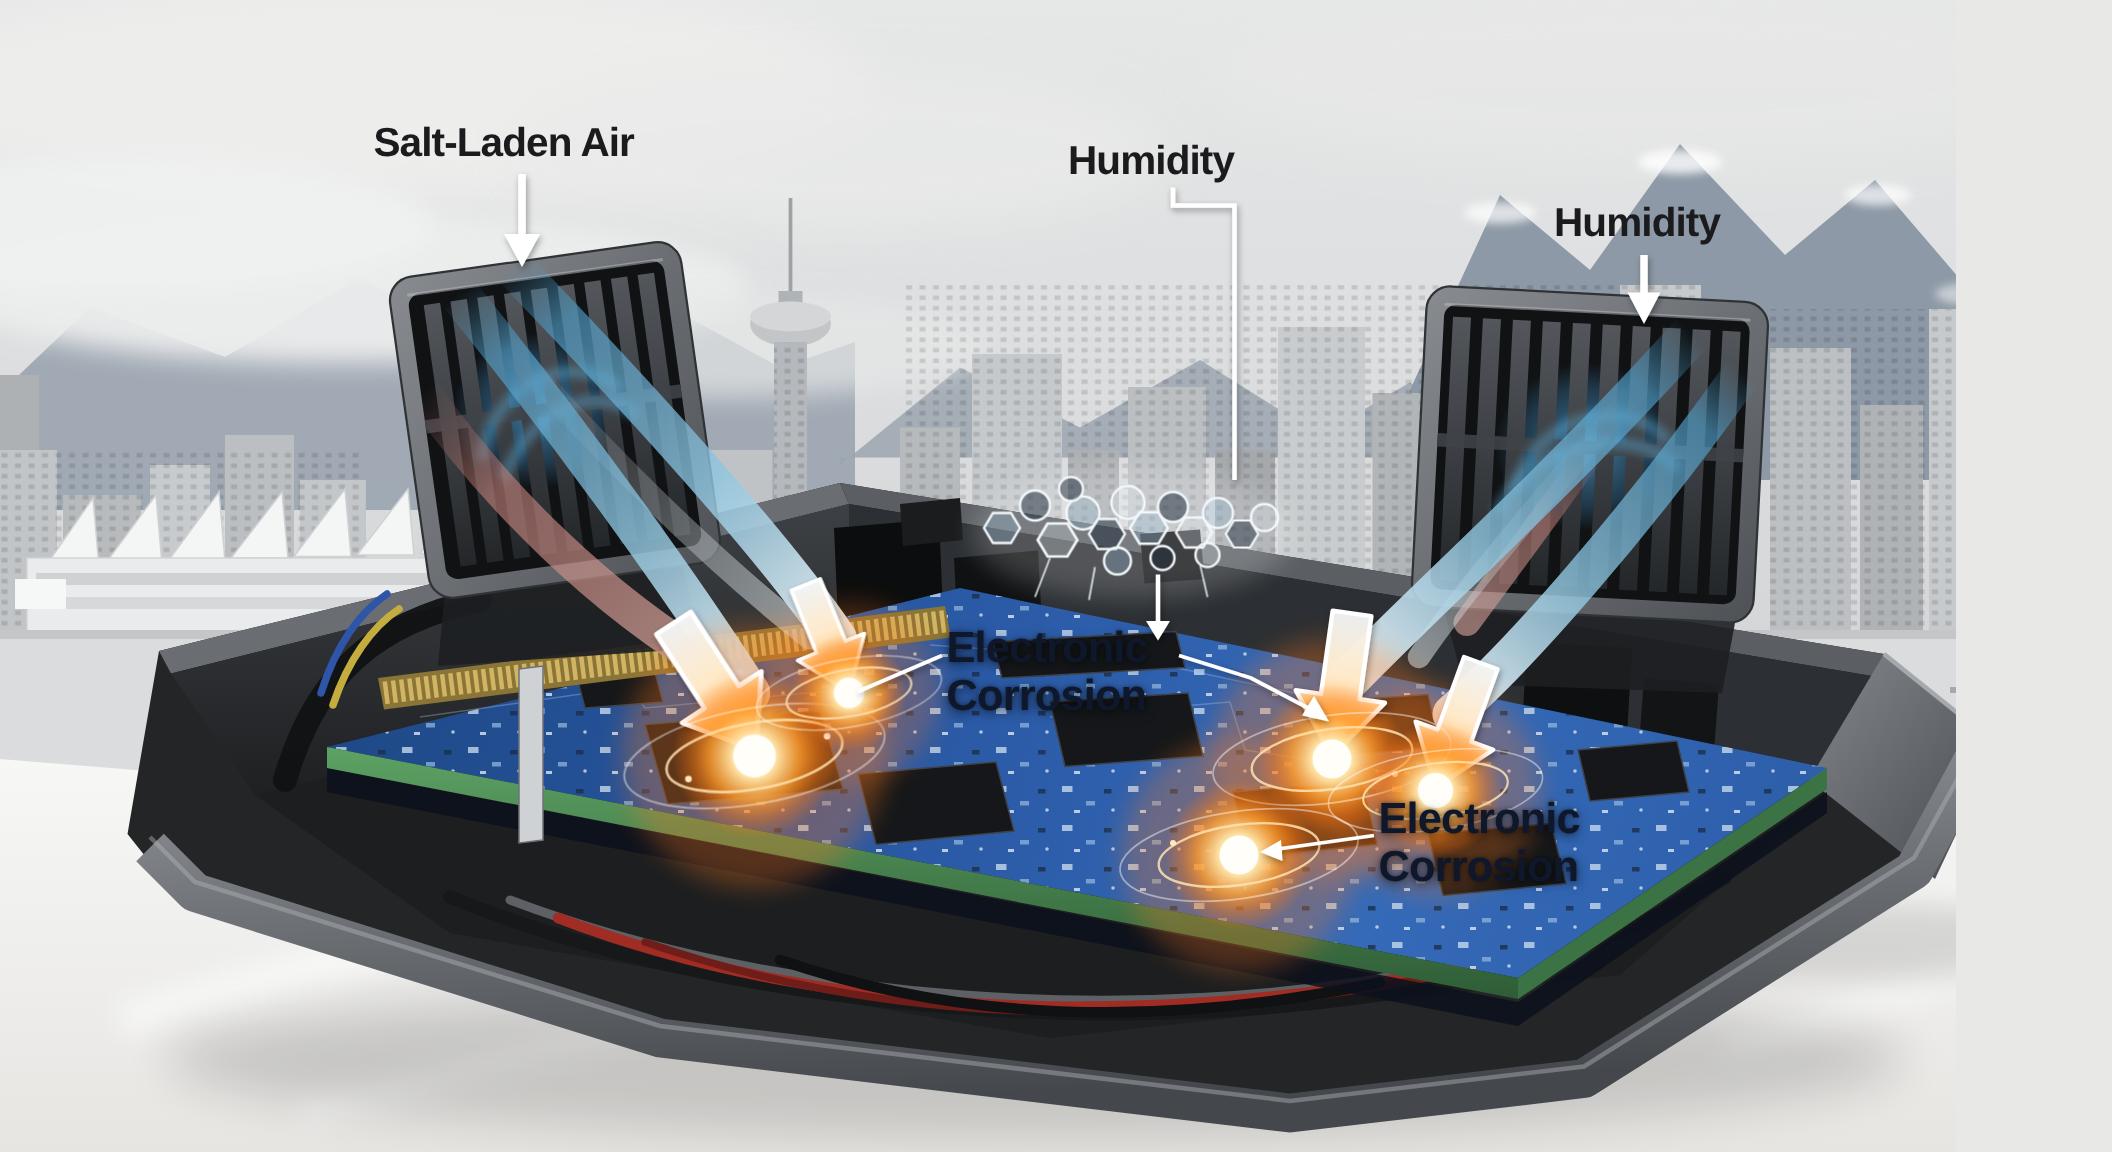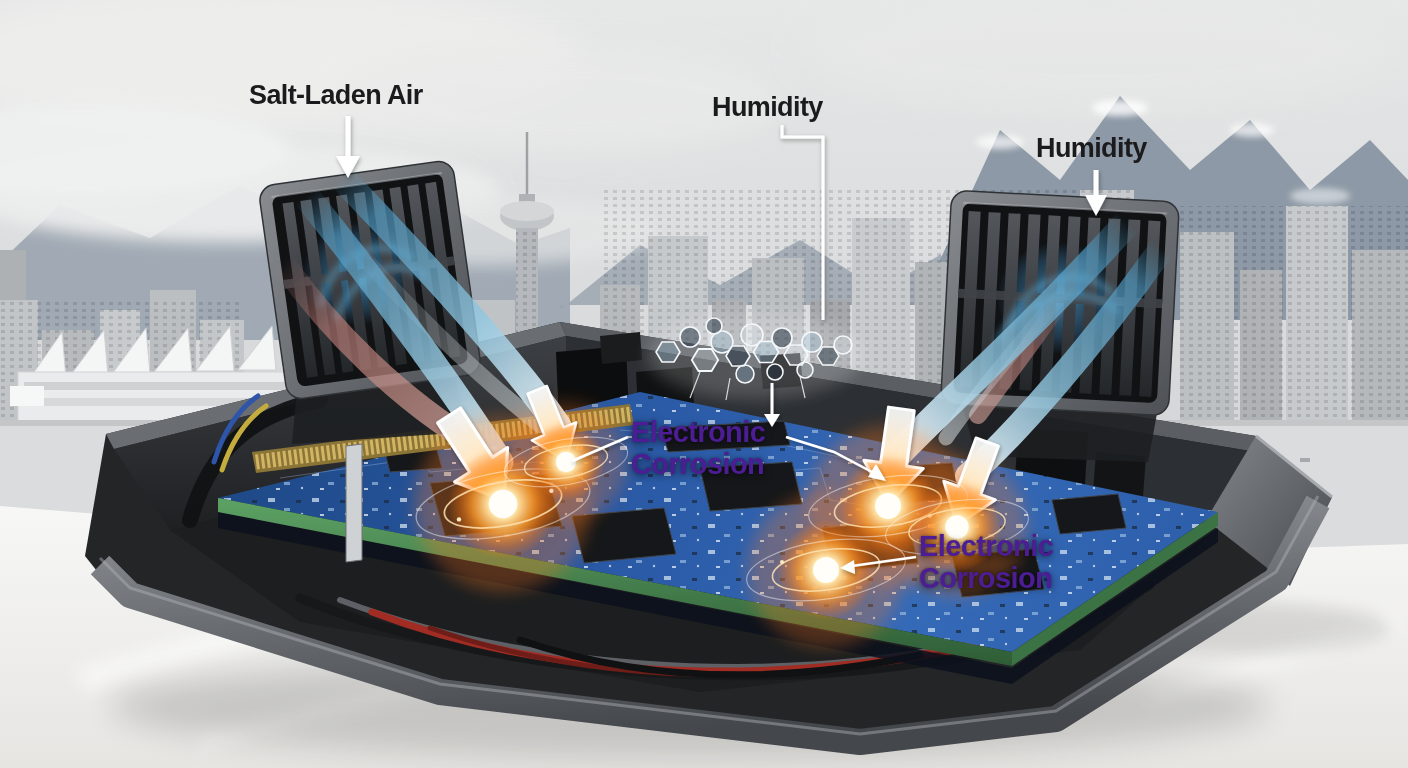--- a/index.html
+++ b/index.html
@@ -1,22 +1,22 @@
 <!DOCTYPE html>
 <html><head>
 <meta charset="utf-8">
 <style>
   html,body{margin:0;padding:0;background:#e8e8e6;}
-  .stage{position:relative;width:1408px;height:768px;overflow:hidden;
+  .stage{position:relative;width:1304px;height:768px;overflow:hidden;
          font-family:"Liberation Sans",sans-serif;background:#dcdddd;}
   .stage svg{position:absolute;left:0;top:0;}
   .lbl{position:absolute;font-weight:700;line-height:1.12;letter-spacing:-0.6px;
        white-space:nowrap;user-select:none;}
   .lbl-black{color:#1b1b1d;font-size:27px;}
-  .lbl-white{color:#4c1d95;font-size:29px;
+  .lbl-white{color:#0f172a;font-size:29px;
        text-shadow:0 2px 8px rgba(0,0,0,.6),0 0 3px rgba(0,0,0,.35);}
   .lbl span{display:block;}
 </style>
 </head>
 <body>
 
 <div class="stage">
 
 <svg width="1408" height="768" viewBox="0 0 1408 768">
 <defs>

